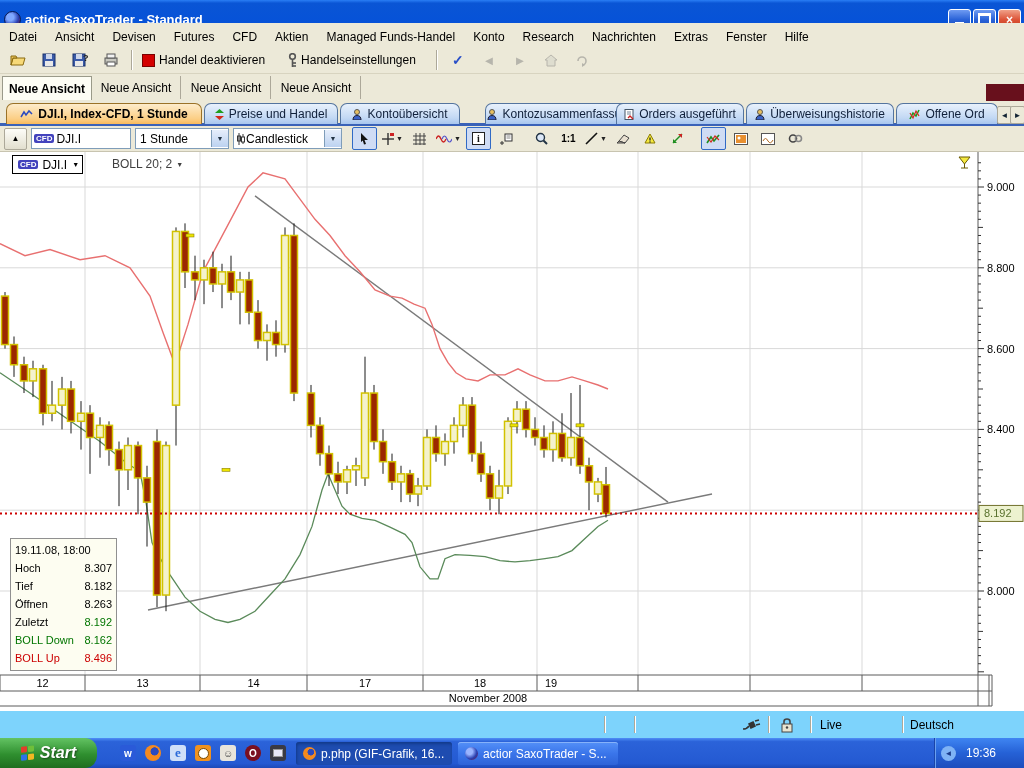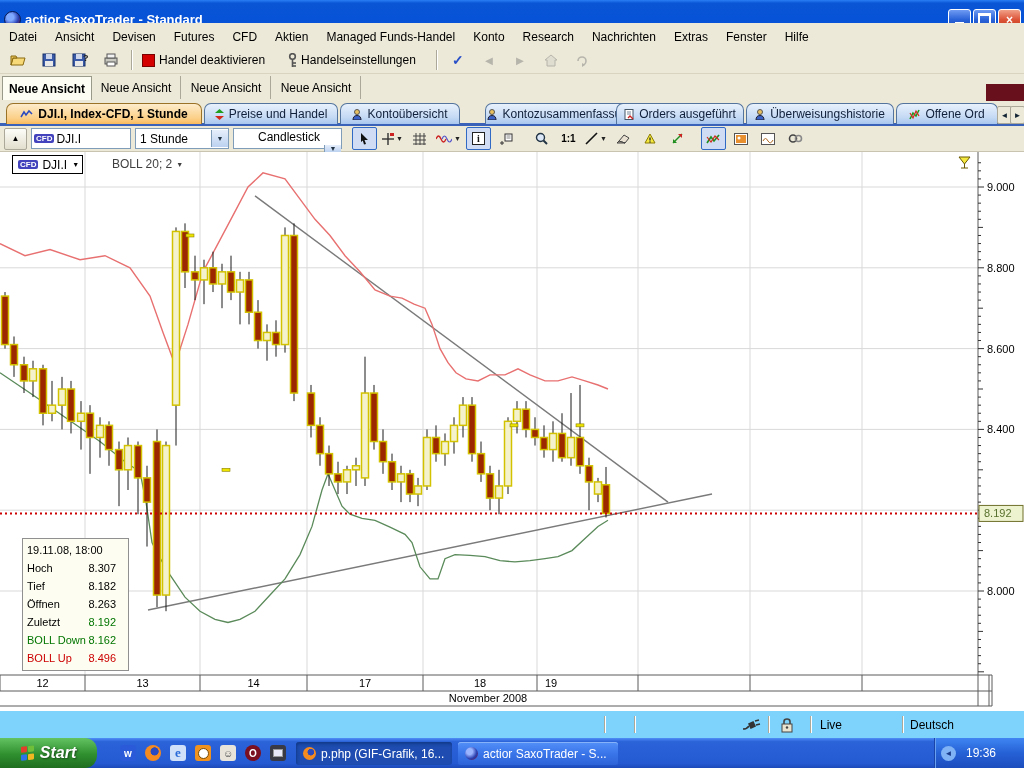--- a/index.html
+++ b/index.html
@@ -58,21 +58,21 @@
     font-size:7px;color:#234;}
   .cfdbadge{background:#4343bd;color:#fff;font-size:8px;font-weight:bold;border-radius:2px;
     padding:0 2px;margin:0 2px;letter-spacing:0;}
   .dda{font-size:7px;color:#222;margin-left:2px;}
   
   #chartarea{left:0;top:152px;width:1024px;height:558px;background:#fff;}
   #legendbox{left:12px;top:3px;height:17px;border:1px solid #000;background:#fff;
     display:flex;align-items:center;padding:0 3px;gap:2px;font-size:12px;}
   #bolltag{left:112px;top:5px;color:#404040;font-size:12px;display:flex;gap:4px;align-items:center;}
   #tooltip{left:10px;top:386px;width:107px;background:#fdfdf1;border:1px solid #909090;
-    font-size:11px;color:#000;padding:2px 12px 3px 4px;box-sizing:border-box;margin-left:12px;}
+    font-size:11px;color:#000;padding:2px 4px 3px 4px;box-sizing:border-box;}
   .tt-row{display:flex;justify-content:space-between;height:18px;align-items:center;}
   .tt-green{color:#007500;} .tt-red{color:#cc0000;}
   
   #statusbar{left:0;top:710px;width:1024px;height:28px;background:#7dd3fc;border-top:1px solid #fff;}
   .sb-sep{position:absolute;top:5px;width:0;height:17px;border-left:1px solid #aca899;border-right:1px solid #fff;}
   .sb-text{position:absolute;top:7px;font-size:12px;color:#000;}
   
   #taskbar{left:0;top:738px;width:1024px;height:30px;
     background:linear-gradient(180deg,#4f8ef7 0%,#2b63d9 12%,#2459d2 85%,#1d49b8 100%);}
   #startbtn{position:absolute;left:0;top:0;width:97px;height:30px;border-radius:0 12px 12px 0;
@@ -279,21 +279,21 @@
   <div class="field" style="width:98px;">
     <span class="cfdbadge">CFD</span>
     <span>DJI.I</span>
   </div>
   <div class="field" style="width:88px;padding-left:4px;">
     <span>1 Stunde</span>
     <span class="ddbtn">
         <span>▼</span>
       </span>
   </div>
-  <div class="field" style="width:104px;padding-left:3px;gap:1px;flex-direction:column;">
+  <div class="field" style="width:104px;padding-left:3px;gap:1px;">
     <svg width="8" height="12">
         <line x1="2" y1="0" x2="2" y2="12" stroke="#333"></line>
         <rect x="0.5" y="3" width="3" height="5" fill="#888" stroke="#333"></rect>
         <line x1="6" y1="1" x2="6" y2="11" stroke="#333"></line>
         <rect x="4.5" y="4" width="3" height="5" fill="#fff" stroke="#333"></rect>
       </svg>
     <span>Candlestick</span>
     <span class="ddbtn">
         <span>▼</span>
       </span>

